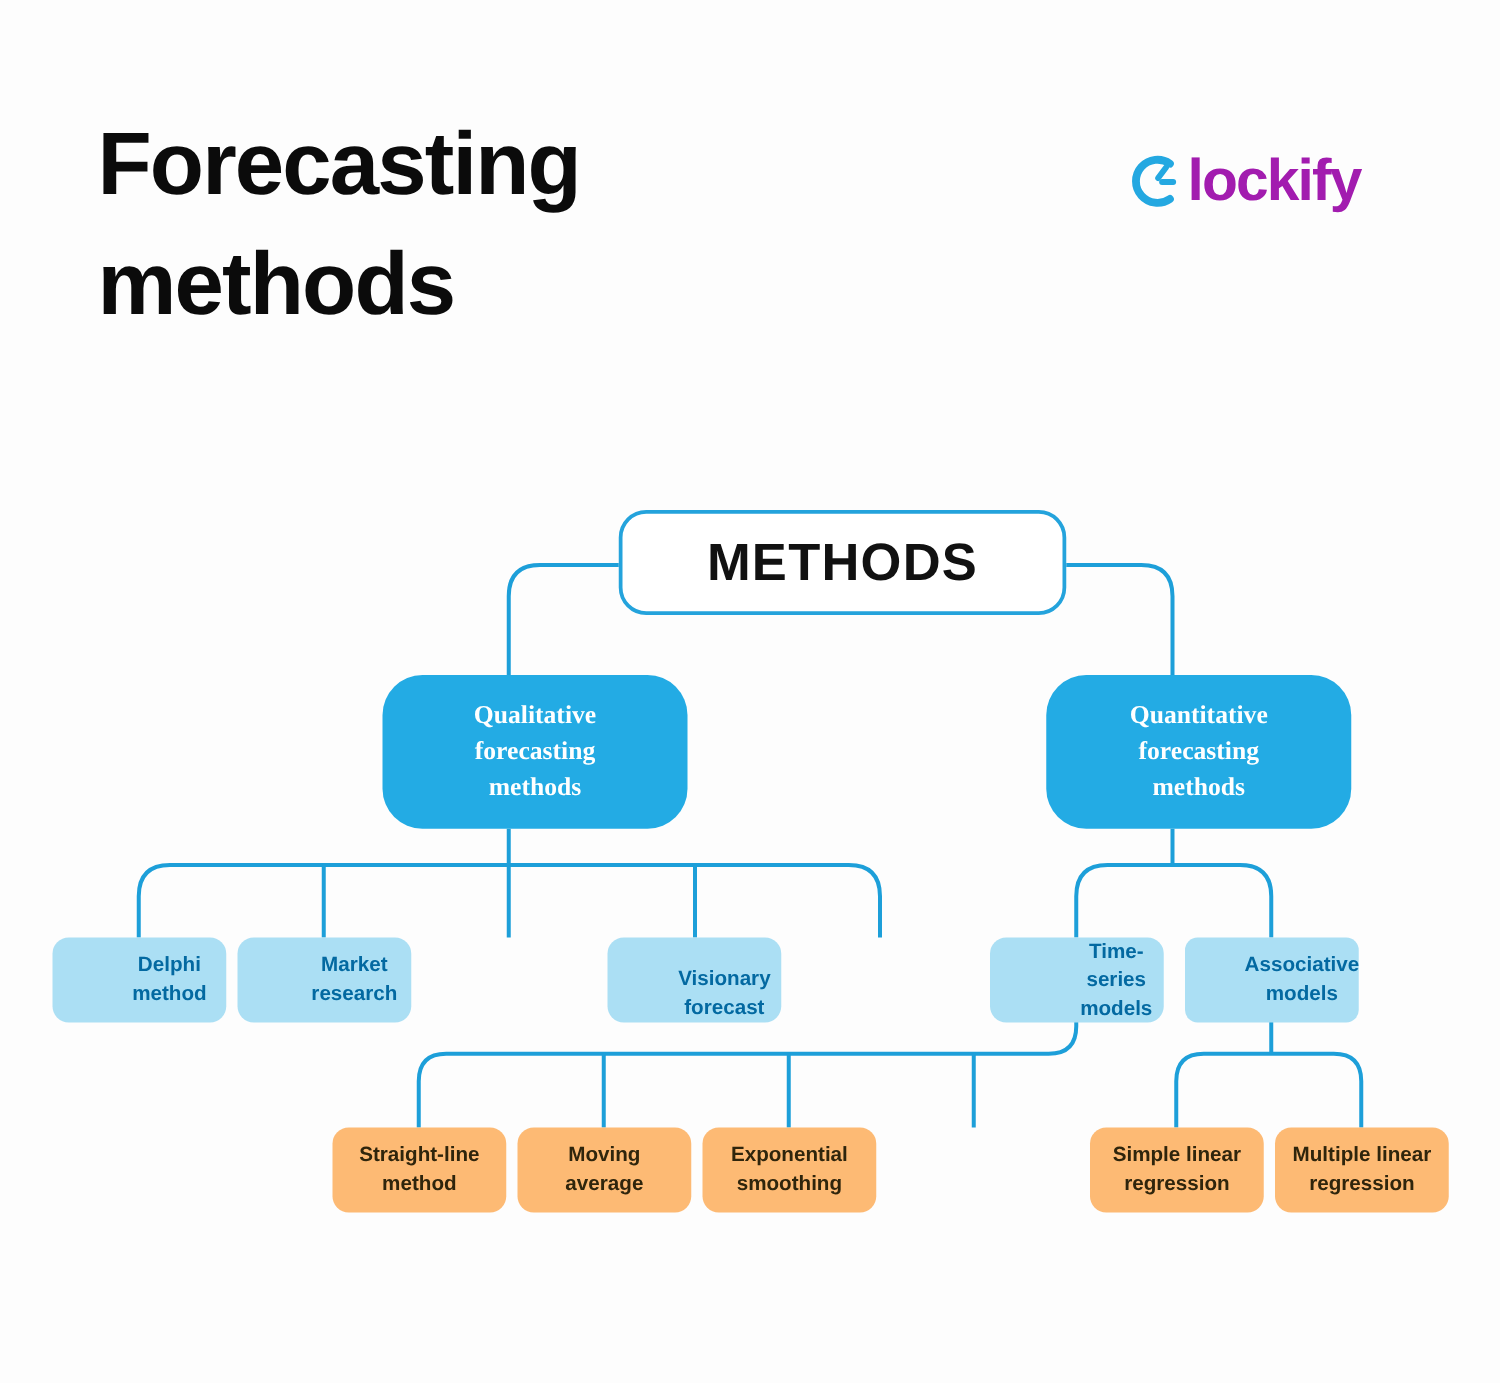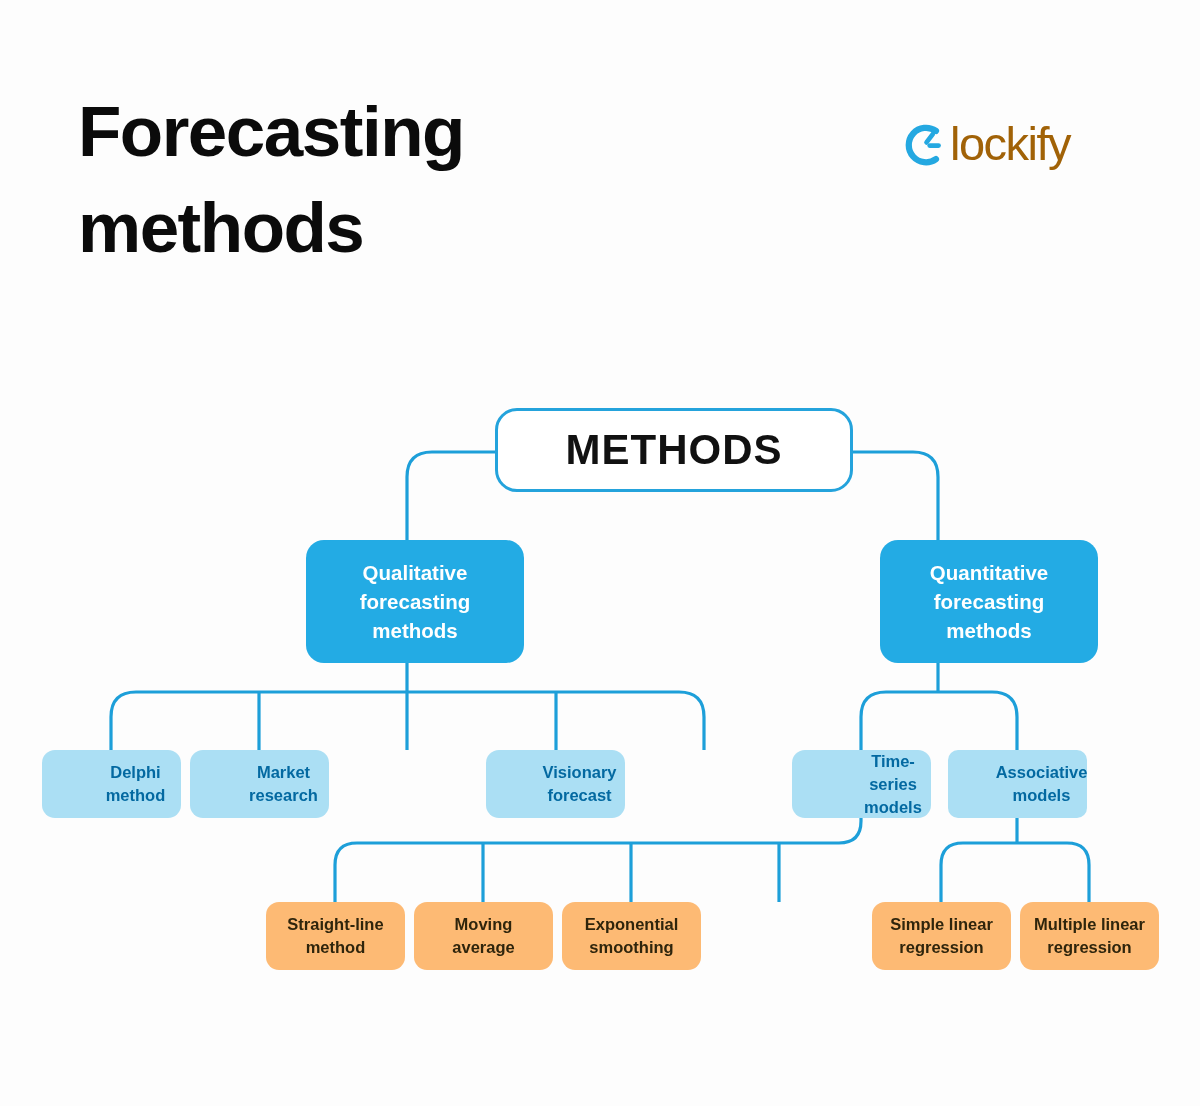--- a/index.html
+++ b/index.html
@@ -16,22 +16,22 @@
     position:absolute;left:78px;top:84px;
     font-size:71px;font-weight:700;letter-spacing:-1.5px;
     line-height:96px;color:#0b0b0b;white-space:pre-line;
   }
   .logo{
     position:absolute;left:903px;top:116px;
     display:flex;align-items:center;
   }
   .logo svg{display:block;}
   .logo-text{
-    font-size:47px;font-weight:400;letter-spacing:-1.5px;
-    color:#a16207;margin-left:1px;
+    font-size:47px;font-weight:700;letter-spacing:-1.5px;
+    color:#a21caf;margin-left:1px;
   }
 
   
   .connectors{position:absolute;left:0;top:0;}
   .connectors path{fill:none;stroke:#1d9fd9;stroke-width:3.2px;}
 
   
   .node{
     position:absolute;display:flex;align-items:center;justify-content:center;
     text-align:center;box-sizing:border-box;
@@ -40,34 +40,34 @@
 
   .root-node{
     left:495px;top:408px;width:358px;height:84px;
     background:#ffffff;border:3.5px solid #24a3dc;border-radius:22px;
   }
   .root-node .node-label{
     font-size:42px;font-weight:700;letter-spacing:1px;color:#111;white-space:normal;
   }
 
   .l1{
-    width:218px;height:123px;top:540px;
-    background:#23abe4;border-radius:18px;
+    width:244px;height:123px;top:540px;
+    background:#23abe4;border-radius:32px;font-family:Liberation Serif, serif;
   }
   .l1 .node-label{font-size:20.5px;font-weight:700;color:#ffffff;line-height:29px;}
   .l1-0{left:306px;}
-  .l1-1{left:880px;}
+  .l1-1{left:837px;}
 
   .l2{
     width:139px;height:68px;top:750px;
     background:#abdff4;border-radius:13px;
   }
   .l2 .node-label{font-size:16.5px;font-weight:700;color:#0369a1;line-height:23px;margin-left:48px;}
   .l2-0{left:42px;}  .l2-1{left:190px;} .l2-2{left:338px;}
-  .l2-3{left:486px;} .l2-4{left:635px;} .l2-5{left:792px;padding-left:15px;}
+  .l2-3{left:486px;align-items:flex-end;} .l2-4{left:635px;} .l2-5{left:792px;padding-left:15px;}
   .l2-6{left:948px;border-radius:10px;}
 
   .l3{
     width:139px;height:68px;top:902px;
     background:#fdba74;border-radius:13px;
   }
   .l3 .node-label{font-size:16.5px;font-weight:700;color:#2f250c;line-height:23px;}
   .l3-0{left:266px;} .l3-1{left:414px;} .l3-2{left:562px;}
   .l3-3{left:710px;} .l3-4{left:872px;} .l3-5{left:1020px;}
 </style>

